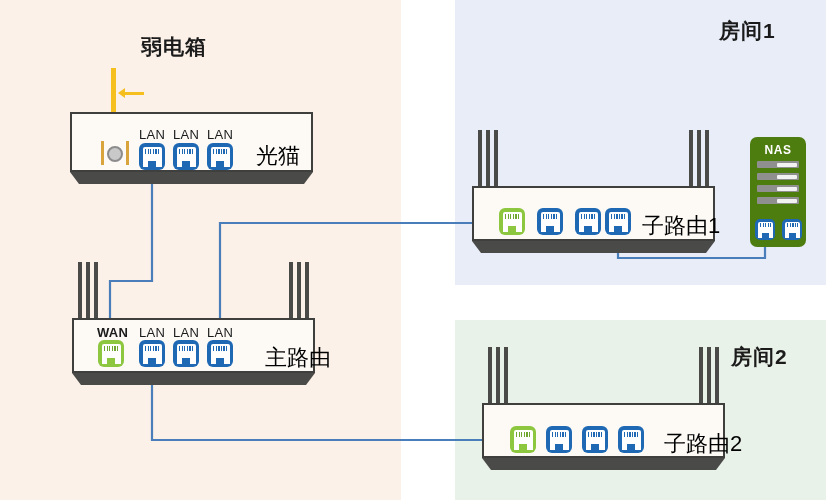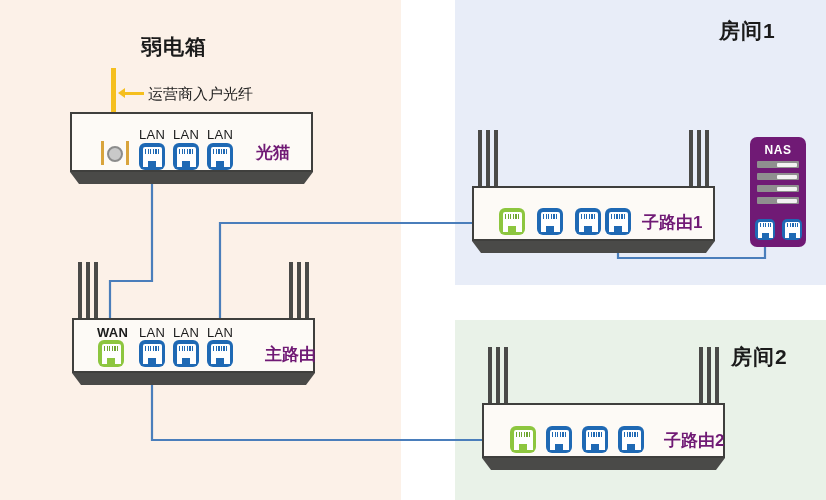--- a/index.html
+++ b/index.html
@@ -156,23 +156,23 @@
     position: absolute;
     font-size: 13px;
     color: #1b1b1b;
     letter-spacing: 0.3px;
     white-space: nowrap;
   }
   .port-label.bold { font-weight: bold; }
 
   .device-name {
     position: absolute;
-    font-size: 17px;
-    font-weight: bold;
-    color: #701a75;
+    font-size: 22px;
+    font-weight: normal;
+    color: #000000;
     white-space: nowrap;
   }
 
   
   #fiber-port {
     position: absolute;
     left: 101px;
     top: 141px;
     width: 28px;
     height: 24px;
@@ -235,21 +235,21 @@
     white-space: nowrap;
   }
 
   
   #nas-body {
     position: absolute;
     left: 750px;
     top: 137px;
     width: 56px;
     height: 110px;
-    background: #701a75;
+    background: #4d7c0f;
     border-radius: 7px;
   }
   #nas-title {
     position: absolute;
     left: 0; right: 0;
     top: 6px;
     text-align: center;
     font-size: 12px;
     font-weight: bold;
     color: #ffffff;
@@ -296,21 +296,20 @@
     <polyline points="152,366 152,440 523,440" fill="none" stroke="#4a7ebb" stroke-width="2.2"></polyline>
 
     <polyline points="618,232 618,258 765,258 765,240" fill="none" stroke="#4a7ebb" stroke-width="2.2"></polyline>
   </svg>
 
   <div id="fiber-cable"></div>
   <div id="fiber-arrow">
     <span class="head"></span>
     <span class="shaft"></span>
   </div>
-  <div id="fiber-label">运营商入户光纤</div>
 
   <div class="device" id="modem">
     <div class="chassis" style="left:70px; top:112px; width:243px; height:60px;"></div>
     <div class="base" style="left:79px; top:172px; width:225px; height:12px;"></div>
 
     <div id="fiber-port">
       <span class="bracket l"></span>
       <span class="bracket r"></span>
       <span class="ring"></span>
     </div>

